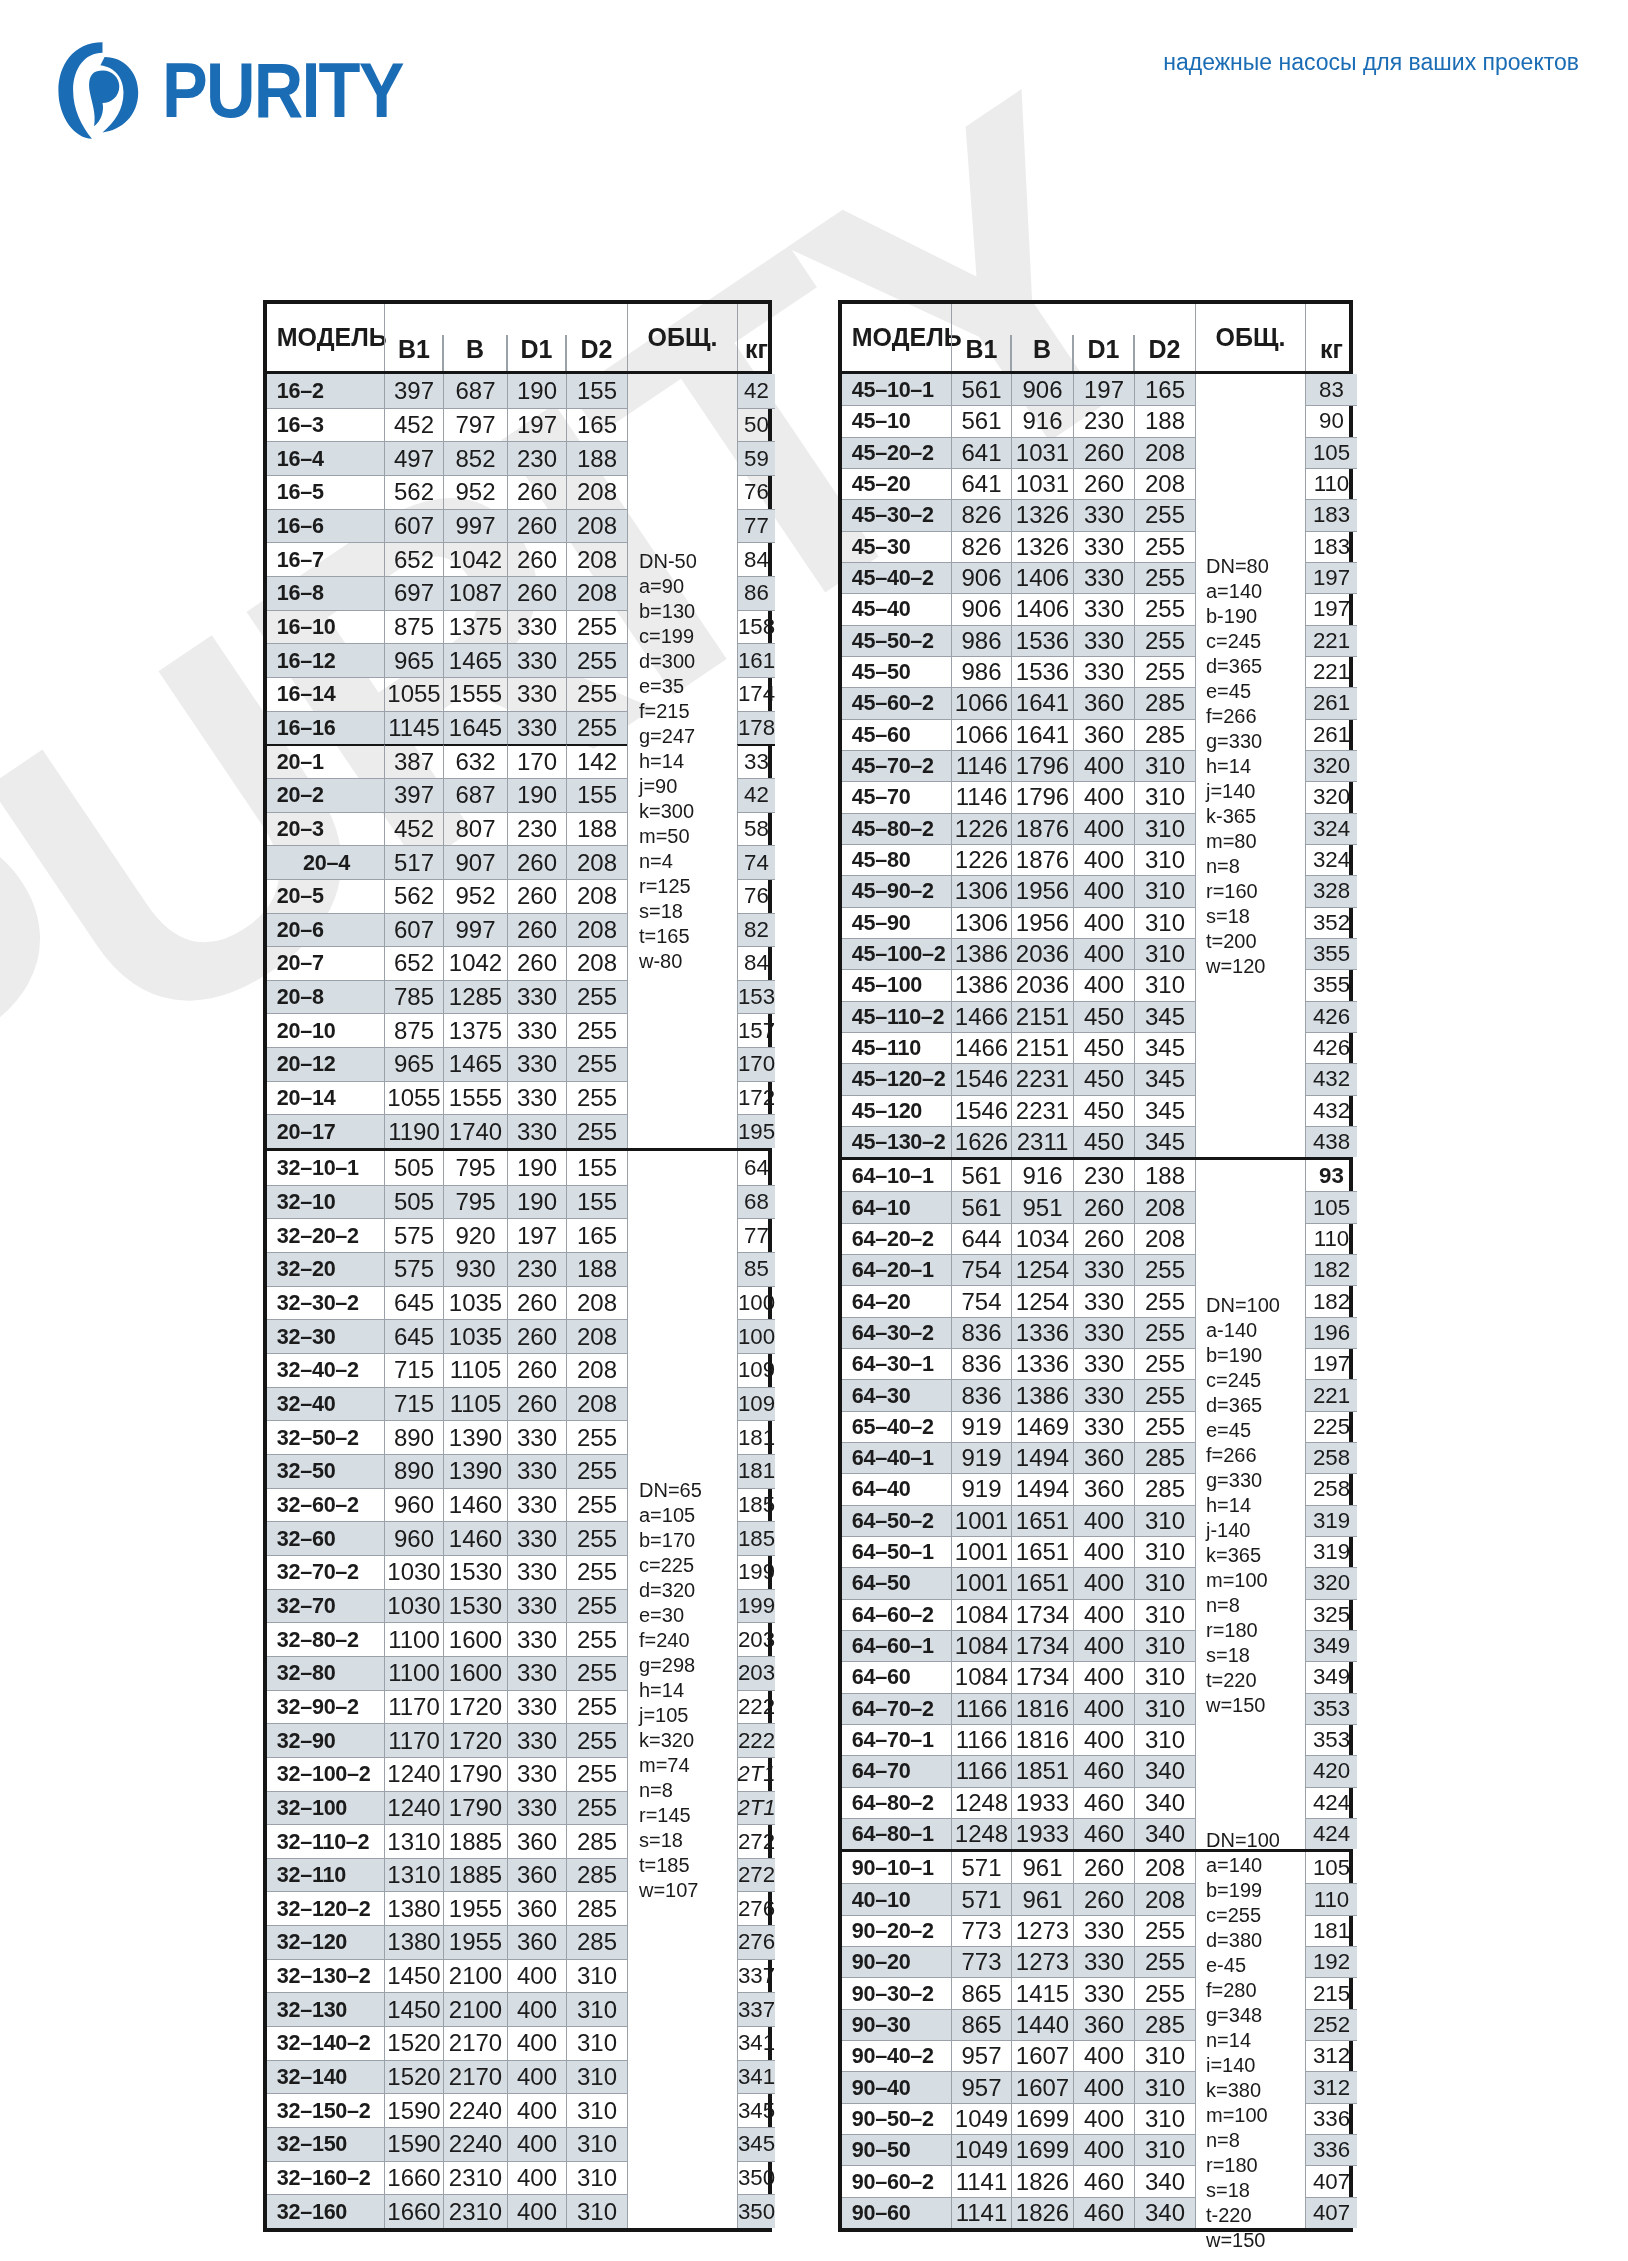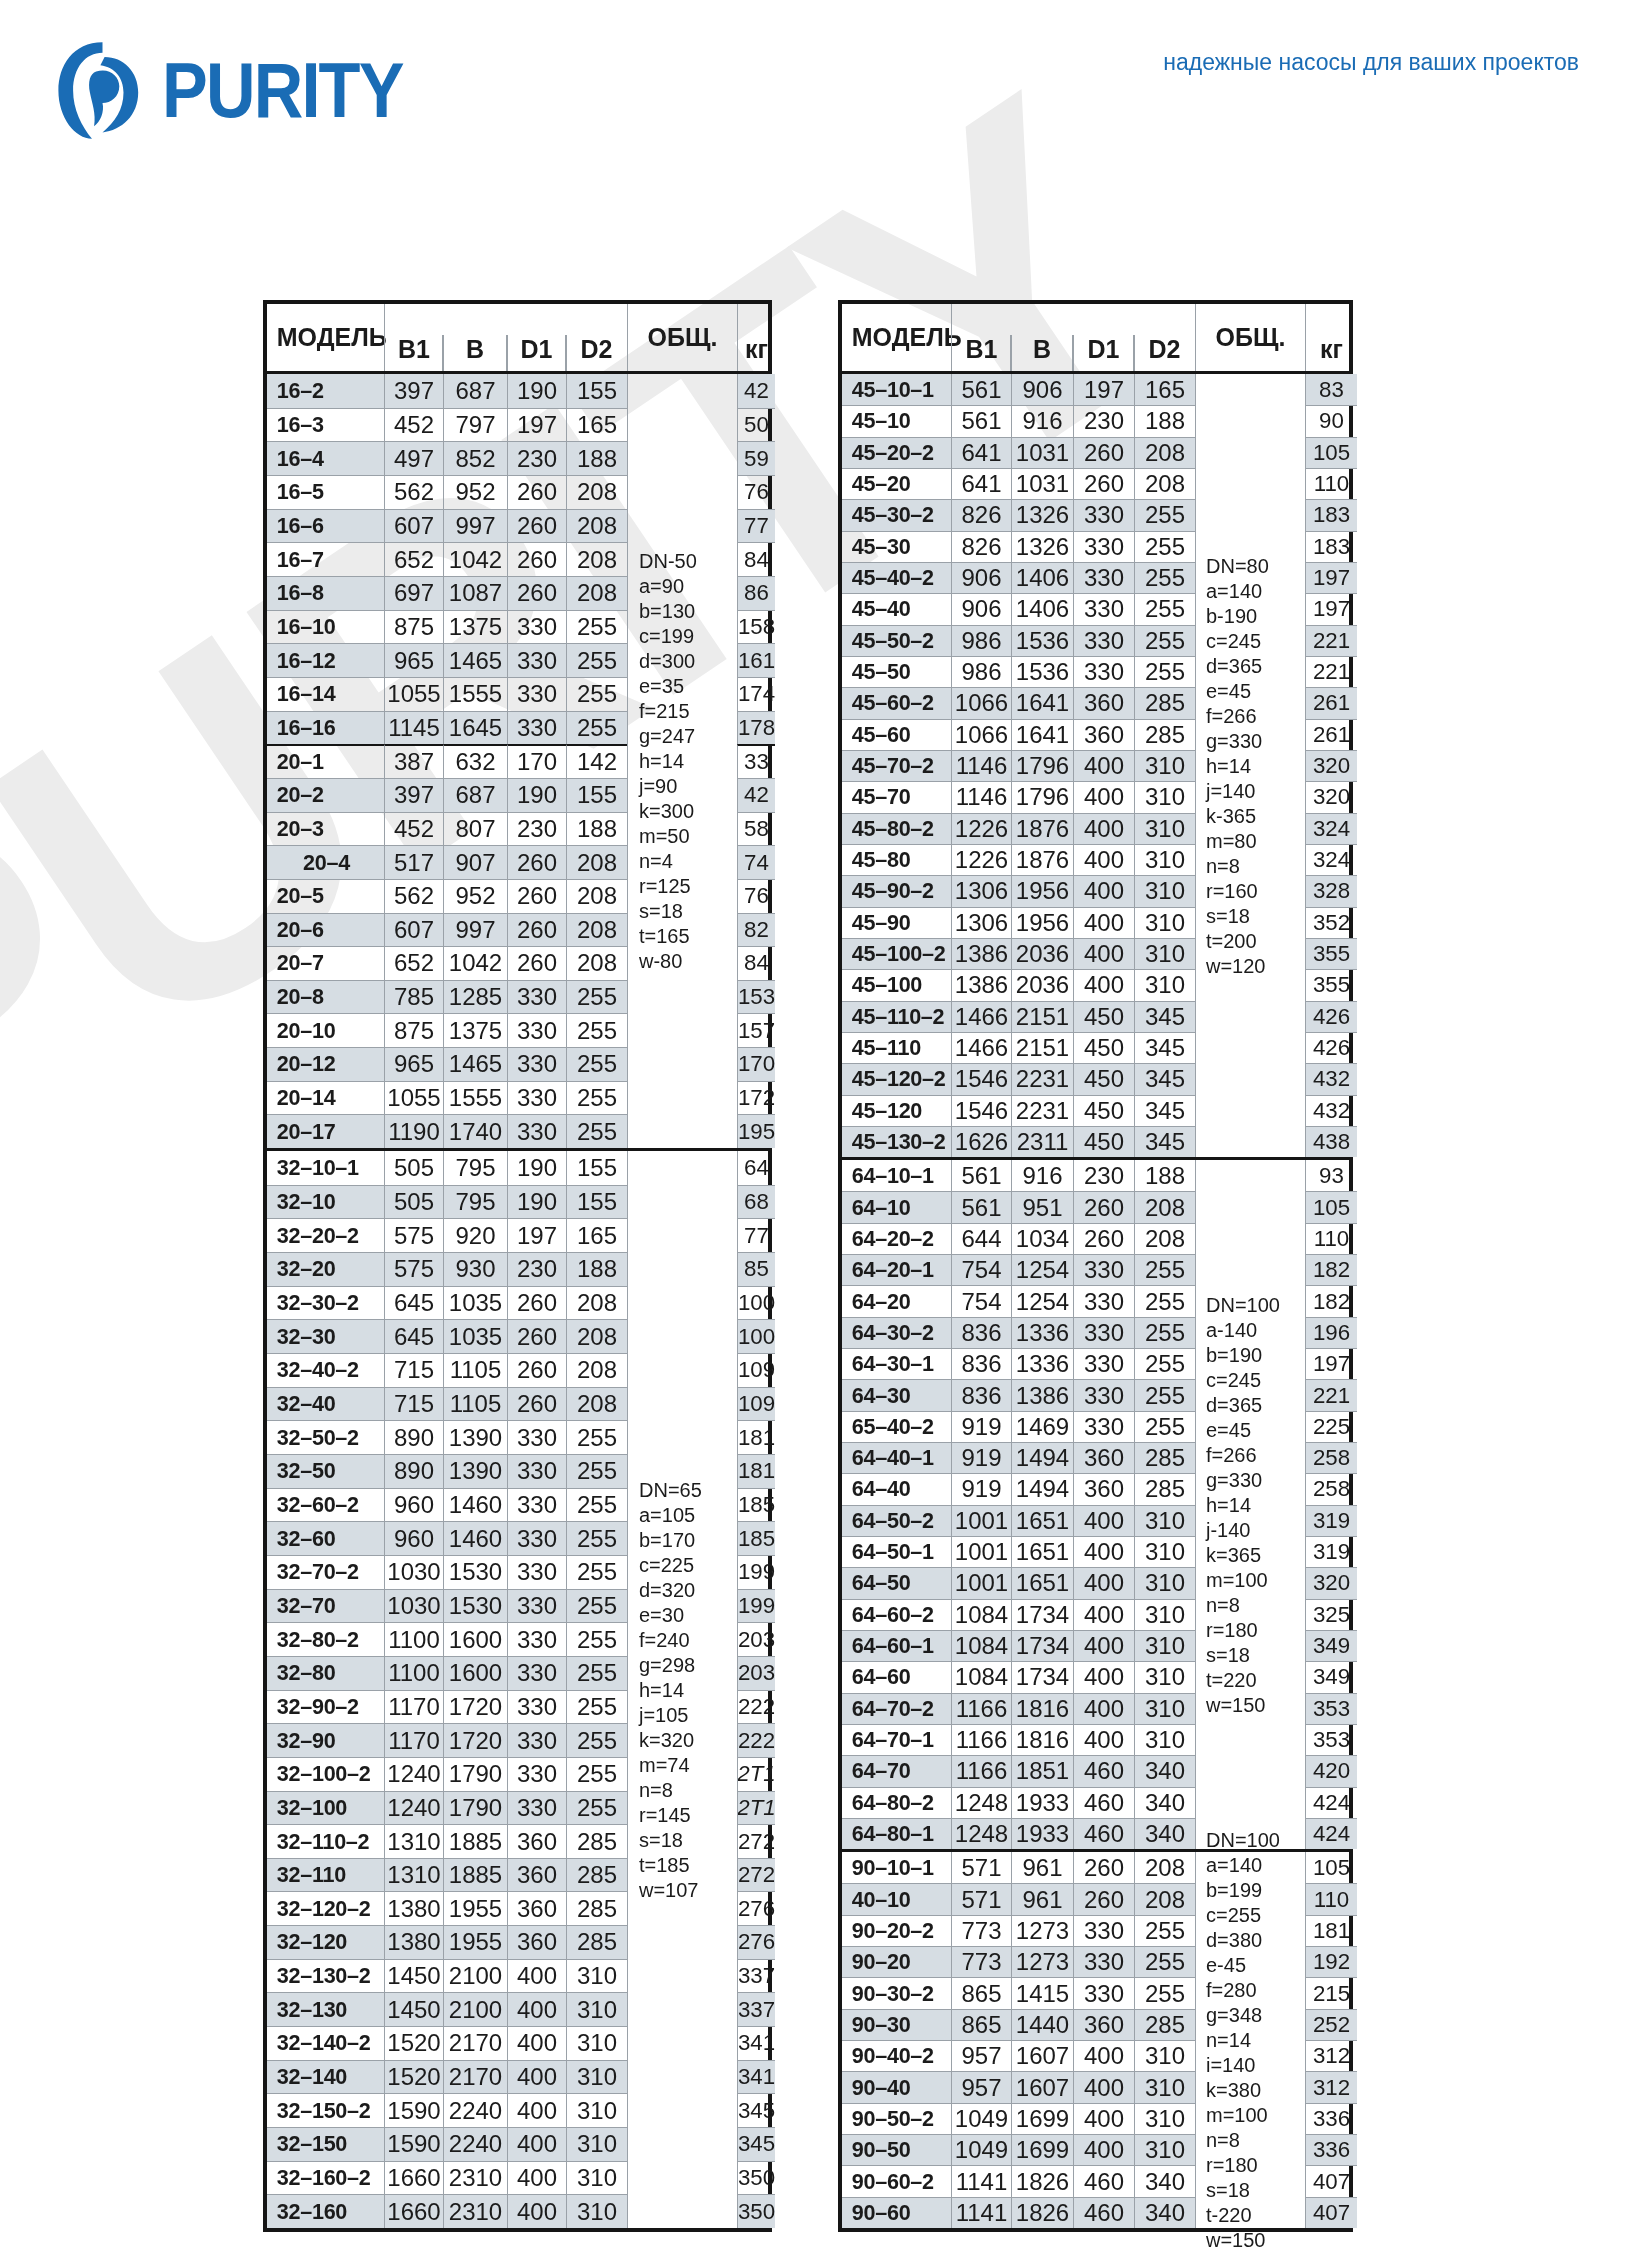--- a/index.html
+++ b/index.html
@@ -890,21 +890,21 @@
 w=120</div>
         </div>
         <div class="tgroup" style="flex: 22 1 0px;">
           <div class="row">
             <div class="c model" style="width: 109px; flex: 0 0 109px;">64–10–1</div>
             <div class="c b1" style="width: 60px; flex: 0 0 60px;">561</div>
             <div class="c b" style="width: 62px; flex: 0 0 62px;">916</div>
             <div class="c d1" style="width: 61px; flex: 0 0 61px;">230</div>
             <div class="c d2" style="width: 61px; flex: 0 0 61px;">188</div>
             <div class="c obsh obsh" style="width: 110px; flex: 0 0 110px;"></div>
-            <div class="c kg" style="width: 52px; flex: 0 0 52px;">93</div>
+            <div class="c kg" style="width: 52px; flex: 0 0 52px; font-weight: bold;">93</div>
           </div>
           <div class="row stripe">
             <div class="c model" style="width: 109px; flex: 0 0 109px;">64–10</div>
             <div class="c b1" style="width: 60px; flex: 0 0 60px;">561</div>
             <div class="c b" style="width: 62px; flex: 0 0 62px;">951</div>
             <div class="c d1" style="width: 61px; flex: 0 0 61px;">260</div>
             <div class="c d2" style="width: 61px; flex: 0 0 61px;">208</div>
             <div class="c obsh obsh" style="width: 110px; flex: 0 0 110px;"></div>
             <div class="c kg" style="width: 52px; flex: 0 0 52px;">105</div>
           </div>

